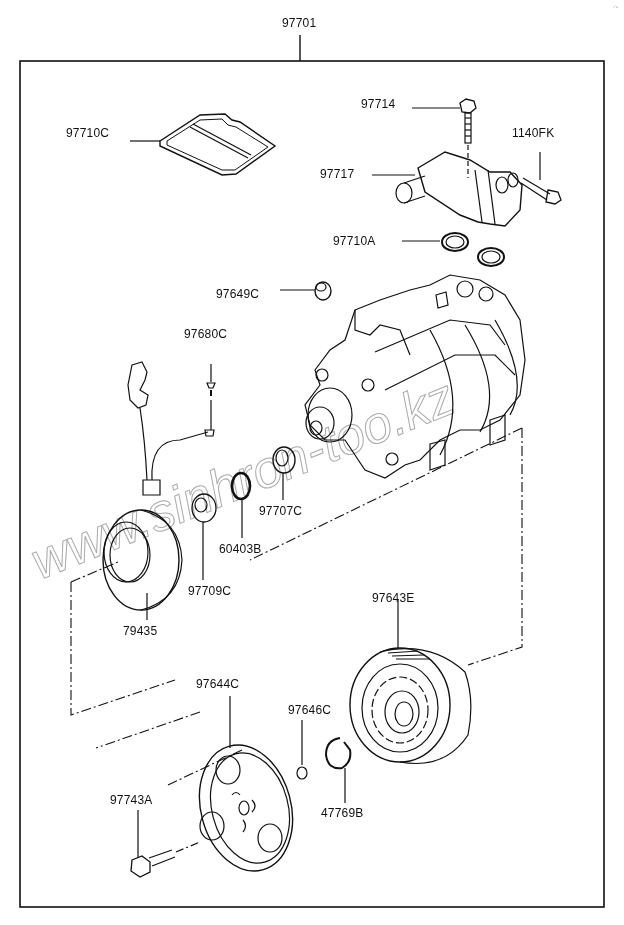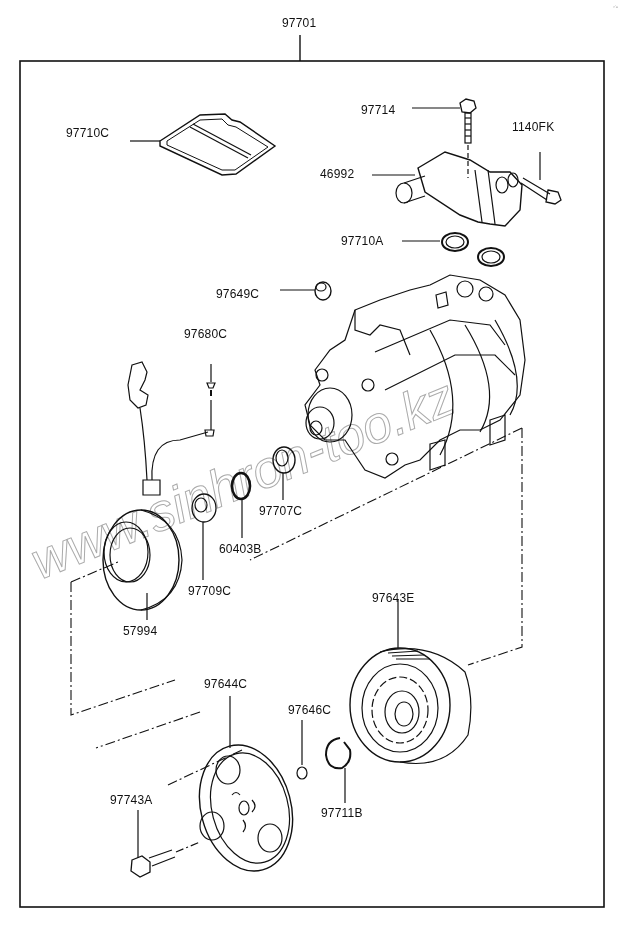--- a/index.html
+++ b/index.html
@@ -176,28 +176,28 @@
     <g>
       <line x1="138" y1="810" x2="138" y2="858"></line>
       <path d="M132 860 L142 856 L150 862 L150 872 L140 877 L131 871 Z" stroke-width="1.3"></path>
       <path d="M149 858 L172 850 M152 866 L175 857"></path>
       <line x1="176" y1="852" x2="200" y2="842" stroke-dasharray="8 3 2 3"></line>
     </g>
   </svg>
 
   <span class="lbl" style="left:282px;top:17px">97701</span>
   <span class="lbl" style="left:66px;top:127px">97710C</span>
-  <span class="lbl" style="left:361px;top:104px">97714</span>
-  <span class="lbl" style="left:512px;top:121px">1140FK</span>
-  <span class="lbl" style="left:320px;top:168px">46992</span>
-  <span class="lbl" style="left:341px;top:235px">97710A</span>
+  <span class="lbl" style="left:361px;top:98px">97714</span>
+  <span class="lbl" style="left:512px;top:127px">1140FK</span>
+  <span class="lbl" style="left:320px;top:168px">97717</span>
+  <span class="lbl" style="left:333px;top:235px">97710A</span>
   <span class="lbl" style="left:216px;top:288px">97649C</span>
   <span class="lbl" style="left:184px;top:328px">97680C</span>
   <span class="lbl" style="left:259px;top:505px">97707C</span>
   <span class="lbl" style="left:219px;top:543px">60403B</span>
   <span class="lbl" style="left:188px;top:585px">97709C</span>
-  <span class="lbl" style="left:123px;top:625px">57994</span>
+  <span class="lbl" style="left:123px;top:625px">79435</span>
   <span class="lbl" style="left:372px;top:592px">97643E</span>
-  <span class="lbl" style="left:204px;top:678px">97644C</span>
+  <span class="lbl" style="left:196px;top:678px">97644C</span>
   <span class="lbl" style="left:288px;top:704px">97646C</span>
-  <span class="lbl" style="left:321px;top:807px">97711B</span>
+  <span class="lbl" style="left:321px;top:807px">47769B</span>
   <span class="lbl" style="left:110px;top:794px">97743A</span>
 </div>
 
 </body></html>

